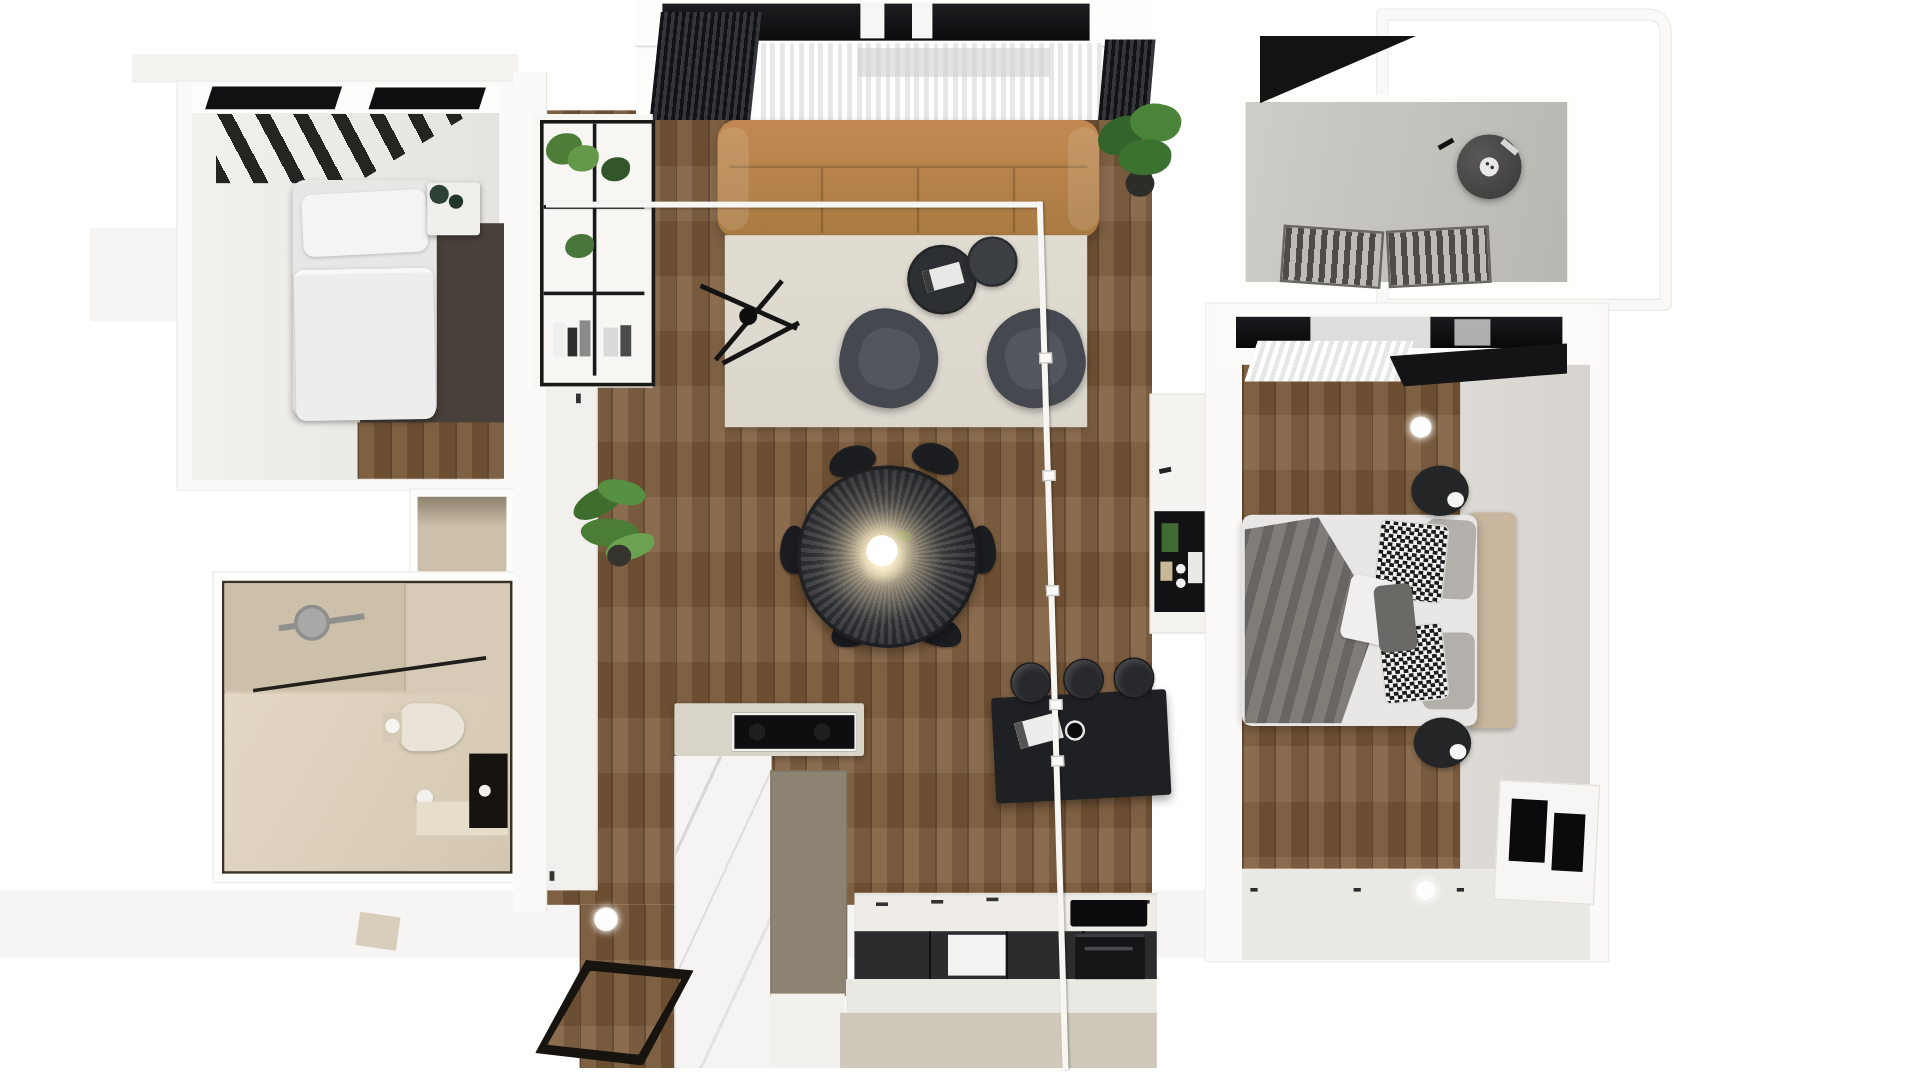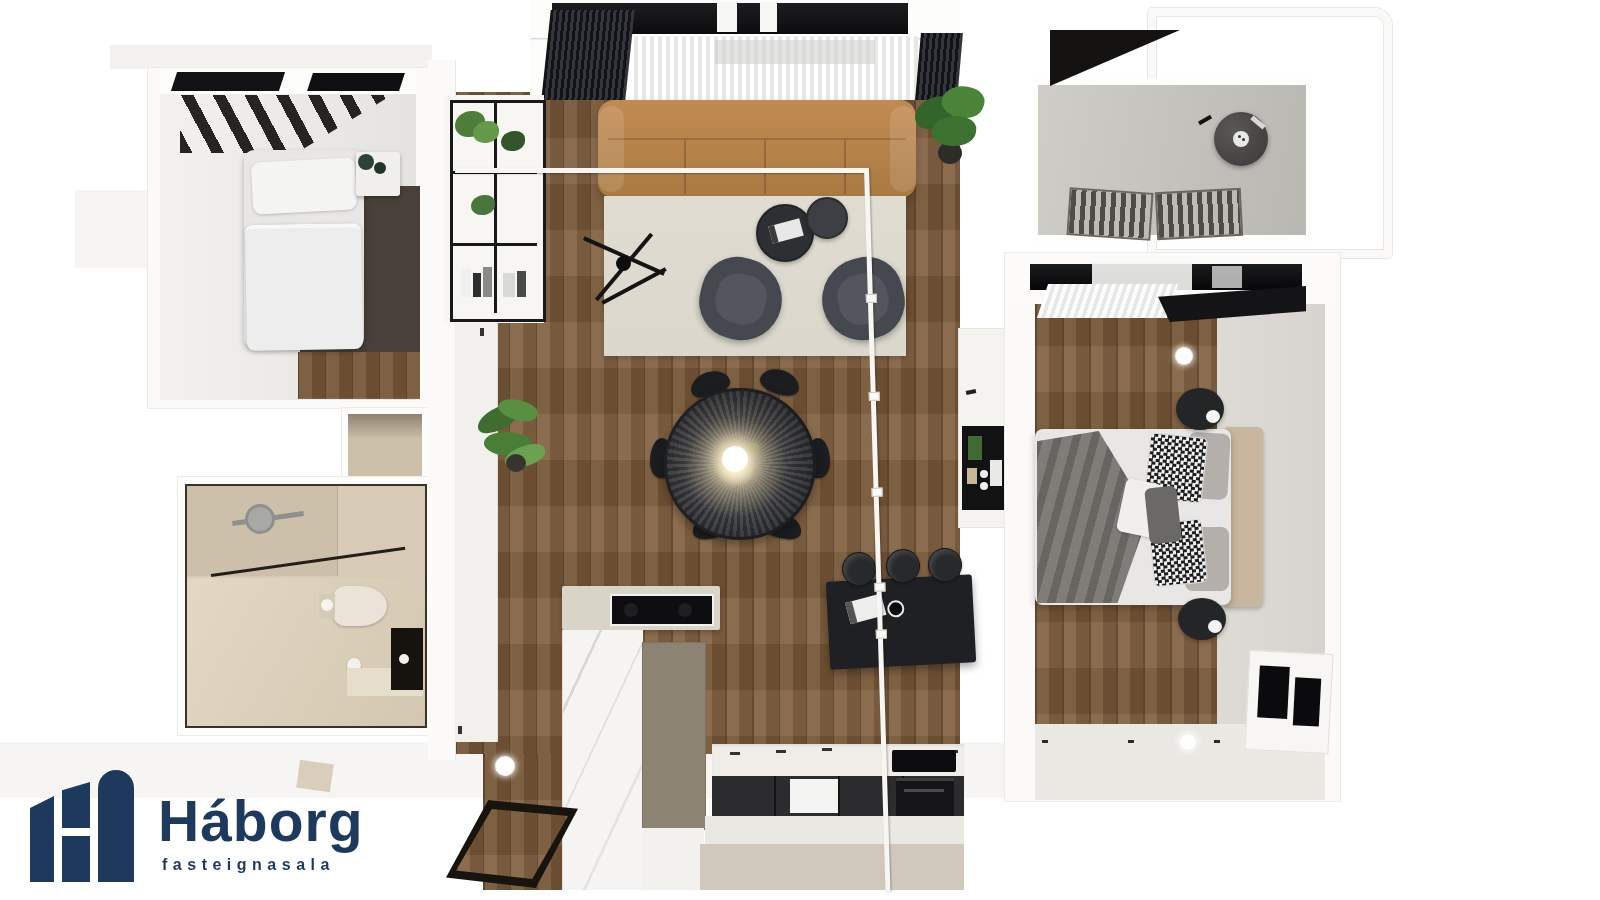--- a/index.html
+++ b/index.html
@@ -280,22 +280,14 @@
   <div class="abs" style="left:1178px;top:598px;width:48px;height:42px;background:#232527;border-radius:50%;box-shadow:0 2px 4px rgba(0,0,0,.3);">
     <div class="abs" style="left:30px;top:22px;width:14px;height:13px;background:#f5f5f3;border-radius:50%;"></div>
   </div>
   <div class="abs lampdot" style="left:1176px;top:348px;width:16px;height:16px;"></div>
   <div class="abs lampdot" style="left:1180px;top:734px;width:16px;height:16px;"></div>
   <div class="abs" style="left:1247px;top:652px;width:82px;height:98px;background:#f7f6f4;border:1px solid #e3e0da;transform:rotate(3deg);">
     <div class="abs" style="left:10px;top:14px;width:30px;height:52px;background:#0b0b0d;"></div>
     <div class="abs" style="left:46px;top:24px;width:26px;height:48px;background:#0b0b0d;"></div>
   </div>
 
-  <div class="abs" style="left:30px;top:770px;width:420px;height:120px;z-index:6;">
-    <div class="abs navy" style="left:0;top:26px;width:24px;height:86px;clip-path:polygon(0 14%,100% 0,100% 100%,0 100%);"></div>
-    <div class="abs navy" style="left:32px;top:12px;width:28px;height:46px;clip-path:polygon(0 18%,100% 0,100% 100%,0 100%);"></div>
-    <div class="abs navy" style="left:32px;top:66px;width:28px;height:46px;"></div>
-    <div class="abs navy" style="left:68px;top:0;width:36px;height:112px;border-radius:18px 18px 0 0;"></div>
-    <div class="abs brand-name" style="left:128px;top:18px;">Háborg</div>
-    <div class="abs brand-tag" style="left:132px;top:86px;">fasteignasala</div>
-  </div>
 
 </div>
 
 </body></html>

